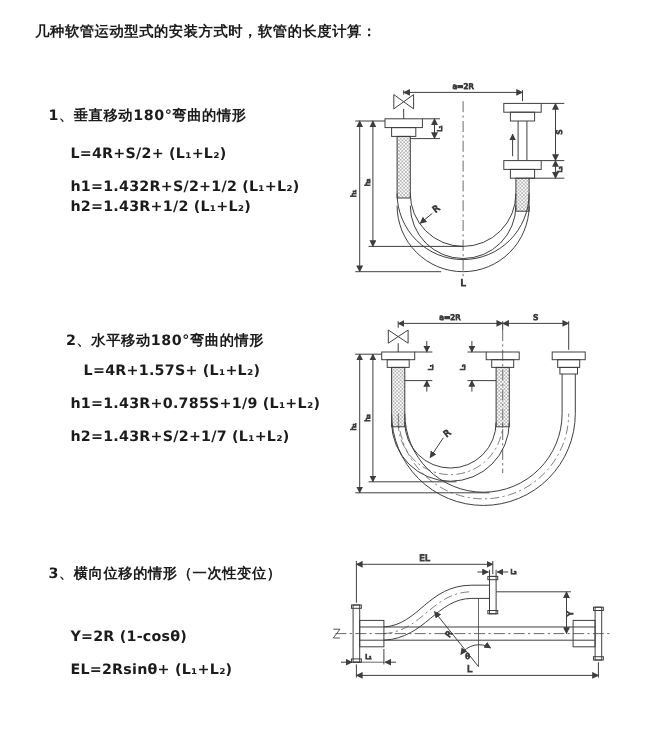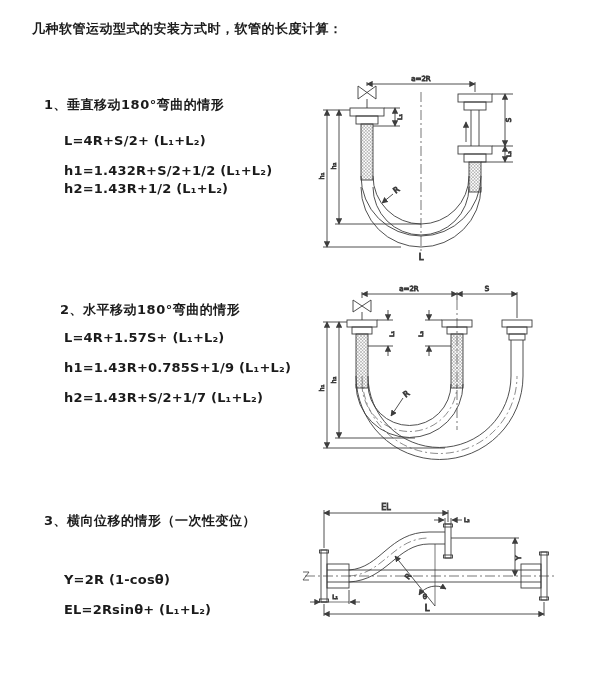--- a/index.html
+++ b/index.html
@@ -4,21 +4,21 @@
 <style>
   html,body{margin:0;padding:0;background:#fff;}
   .page{position:relative;width:600px;height:675px;background:#ffffff;overflow:hidden;
         font-family:"DejaVu Sans","Liberation Sans",sans-serif;color:#1b1b1b;}
   .doc-title{position:absolute;left:32px;top:20px;font-size:13px;font-weight:bold;letter-spacing:.5px;}
   .sec-heading{position:absolute;font-size:13px;font-weight:bold;letter-spacing:.5px;}
   .formula{position:absolute;font-size:13px;font-weight:bold;letter-spacing:.2px;}
   .h1{left:44px;top:96px;}
   .f1a{left:64px;top:133px;} .f1b{left:64px;top:163px;} .f1c{left:64px;top:181px;}
   .h2{left:60px;top:301px;}
-  .f2a{left:64px;top:330px;} .f2b{left:64px;top:360px;} .f2c{left:64px;top:390px;}
+  .f2a{left:76px;top:330px;} .f2b{left:64px;top:360px;} .f2c{left:64px;top:390px;}
   .h3{left:44px;top:512px;text-align:center;}
   .f3a{left:64px;top:542px;} .f3b{left:64px;top:572px;} .f3c{left:64px;top:602px;}
   .dia{position:absolute;}
   .d1{left:305px;top:70px;}
   .d2{left:305px;top:280px;}
   .d3{left:293px;top:498px;}
   svg text{font-family:"DejaVu Sans","Liberation Sans",sans-serif;fill:#222;}
 </style>
 </head>
 <body>

